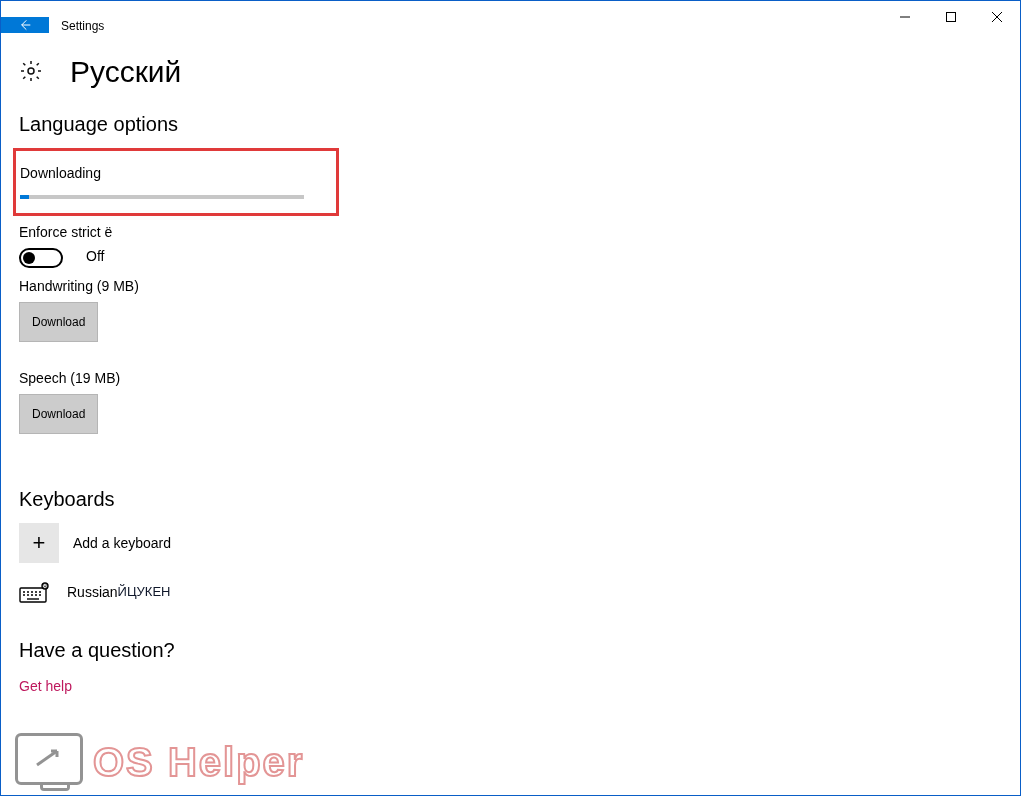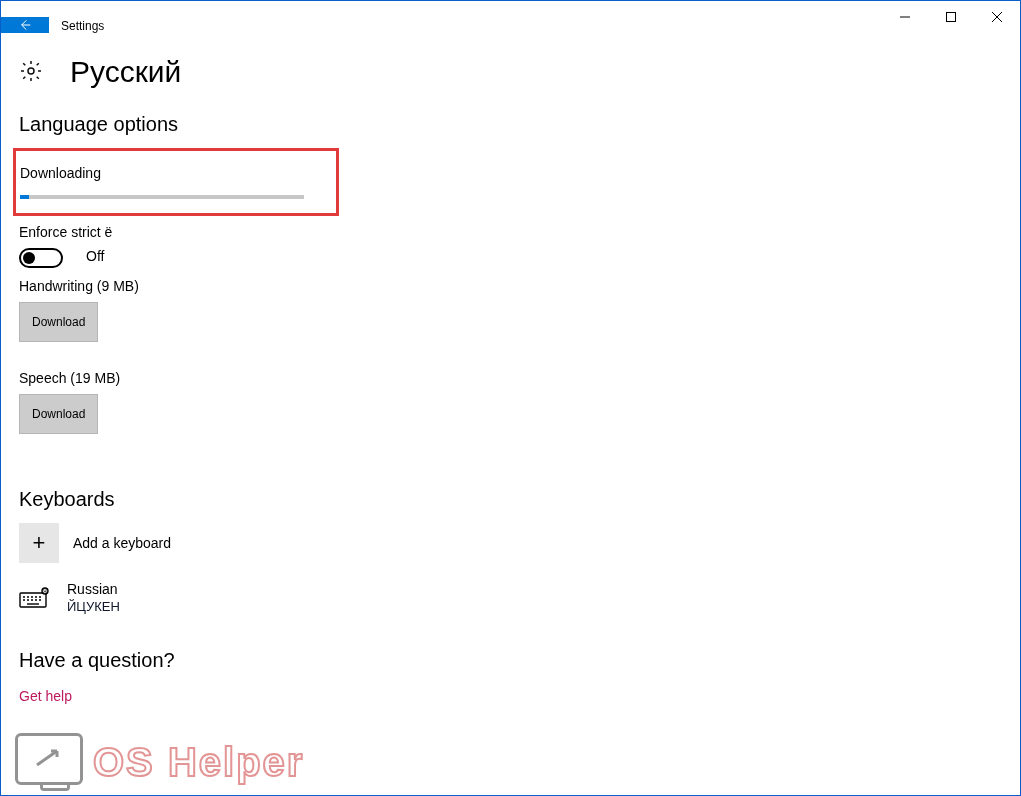--- a/index.html
+++ b/index.html
@@ -155,21 +155,21 @@
     font-size: 22px;
     font-weight: 200;
     cursor: pointer;
   }
   .kb-icon {
     width: 34px;
     display: flex;
     align-items: center;
   }
   .kb-icon svg { width: 30px; height: 24px; stroke: #000; fill: none; }
-  .kb-labels { display: flex; flex-direction: column; line-height: 1.25; }
+  .kb-labels { display: flex; flex-direction: row; line-height: 1.25; }
   .kb-name { font-size: 14px; }
   .kb-layout { font-size: 13px; color: #0f172a; }
 
   .help-link {
     color: #be185d;
     font-size: 14px;
     cursor: pointer;
     margin-top: 4px;
     display: inline-block;
   }

